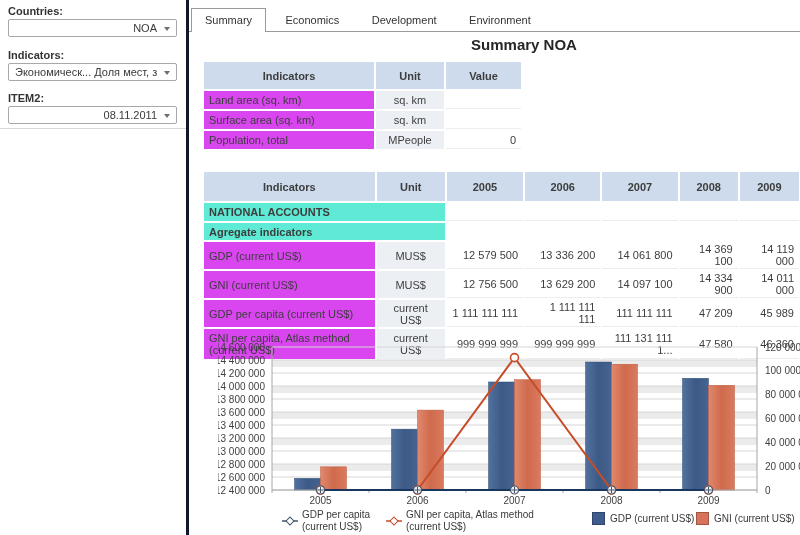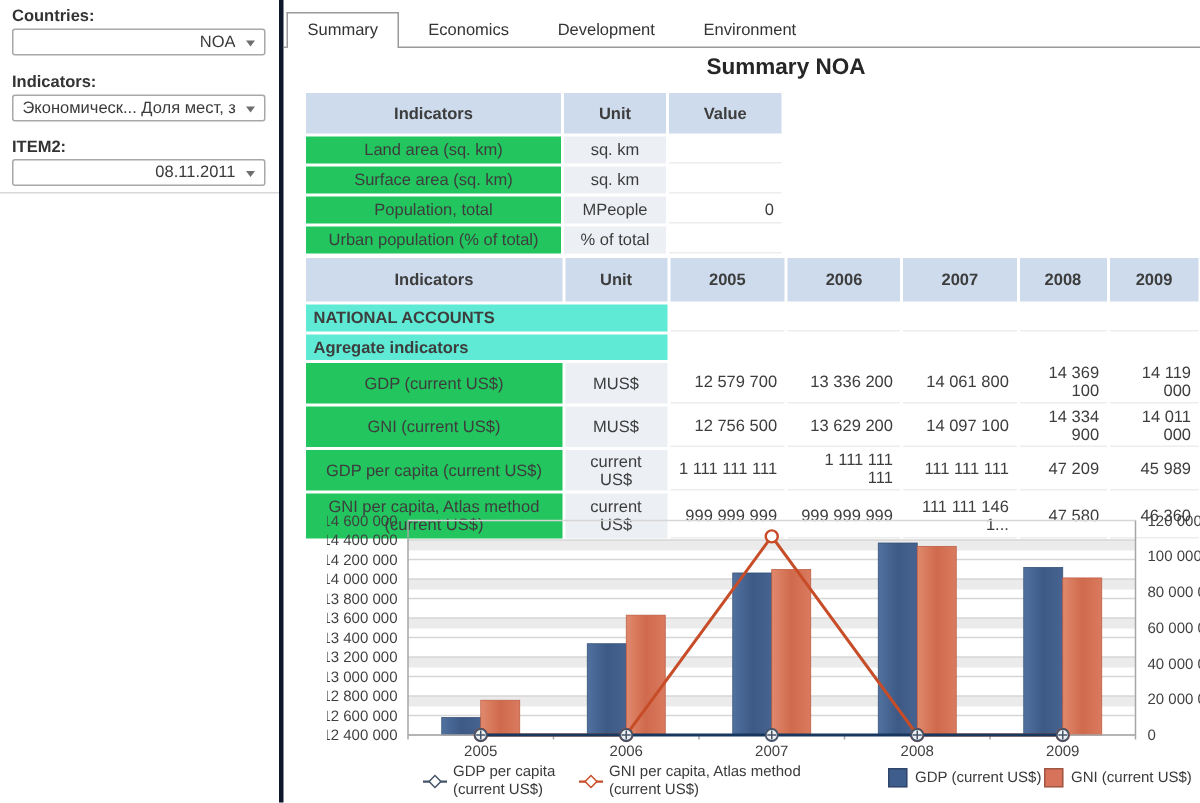--- a/index.html
+++ b/index.html
@@ -18,21 +18,21 @@
   .tabbar{position:absolute;left:0;top:8px;width:614px;height:23px;border-bottom:1px solid #9A9A9A;}
   .tab{display:inline-block;vertical-align:bottom;font-size:11px;color:#333;padding:0 13px;height:22px;
     line-height:22px;margin-left:2px;cursor:default;}
   .tab.active{border:1px solid #9A9A9A;border-bottom:none;background:#fff;height:23px;margin-bottom:-1px;}
   .page-title{position:absolute;left:40px;top:36px;width:590px;text-align:center;font-size:15px;
     font-weight:bold;color:#262626;}
   
   table{border-collapse:separate;border-spacing:2px;font-size:11px;color:#3D3D3D;table-layout:fixed;}
   th{background:#CDDBEC;font-weight:bold;text-align:center;padding:6px 4px;height:15px;overflow:hidden;}
   td{padding:1px 5px;height:15px;overflow:hidden;}
-  td.ind{background:#22c55e;text-align:center;}
+  td.ind{background:#d946ef;text-align:left;}
   td.unit{background:#ECEFF4;text-align:center;}
   td.val{background:#fff;text-align:right;border-bottom:1px solid #EDEDED;}
   td.sec{background:#5eead4;font-weight:bold;text-align:left;}
   .t1{position:absolute;left:13px;top:60px;width:321px;}
   .t2{position:absolute;left:13px;top:170px;width:599px;}
   .t2 th{height:17px;}
   tr.tall td{height:26px;}
   tr.tall td.unit{vertical-align:top;padding-top:3px;}
   
   .chart{position:absolute;left:29px;top:342px;width:585px;height:192px;}
@@ -94,25 +94,20 @@
     </tr>
     <tr>
       <td class="ind">Surface area (sq. km)</td>
       <td class="unit">sq. km</td>
       <td class="val"></td>
     </tr>
     <tr>
       <td class="ind">Population, total</td>
       <td class="unit">MPeople</td>
       <td class="val">0</td>
-    </tr>
-    <tr>
-      <td class="ind">Urban population (% of total)</td>
-      <td class="unit">% of total</td>
-      <td class="val"></td>
     </tr>
   </tbody>
     </table>
 
   <table class="t2">
     <colgroup>
         <col style="width:170px">
         <col style="width:68px">
         <col style="width:76px">
         <col style="width:75px">
@@ -142,21 +137,21 @@
       <td class="sec" colspan="2">Agregate indicators</td>
       <td></td>
           <td></td>
       <td></td>
           <td></td>
       <td></td>
     </tr>
     <tr>
       <td class="ind">GDP (current US$)</td>
       <td class="unit">MUS$</td>
-      <td class="val">12 579 700</td>
+      <td class="val">12 579 500</td>
       <td class="val">13 336 200</td>
       <td class="val">14 061 800</td>
       <td class="val">14 369 100</td>
       <td class="val">14 119 000</td>
     </tr>
     <tr>
       <td class="ind">GNI (current US$)</td>
       <td class="unit">MUS$</td>
       <td class="val">12 756 500</td>
       <td class="val">13 629 200</td>
@@ -171,21 +166,21 @@
       <td class="val">1 111 111 111</td>
       <td class="val">111 111 111</td>
       <td class="val">47 209</td>
       <td class="val">45 989</td>
     </tr>
     <tr class="tall">
       <td class="ind">GNI per capita, Atlas method (current US$)</td>
       <td class="unit">current US$</td>
       <td class="val">999 999 999</td>
       <td class="val">999 999 999</td>
-      <td class="val">111 111 146 1...</td>
+      <td class="val">111 131 111 1...</td>
       <td class="val">47 580</td>
       <td class="val">46 360</td>
     </tr>
   </tbody>
     </table>
 
   <div class="chart">
     <svg id="chart-svg" width="600" height="166">
       <defs>
         <linearGradient id="gBl" x1="0" y1="0" x2="1" y2="0">

